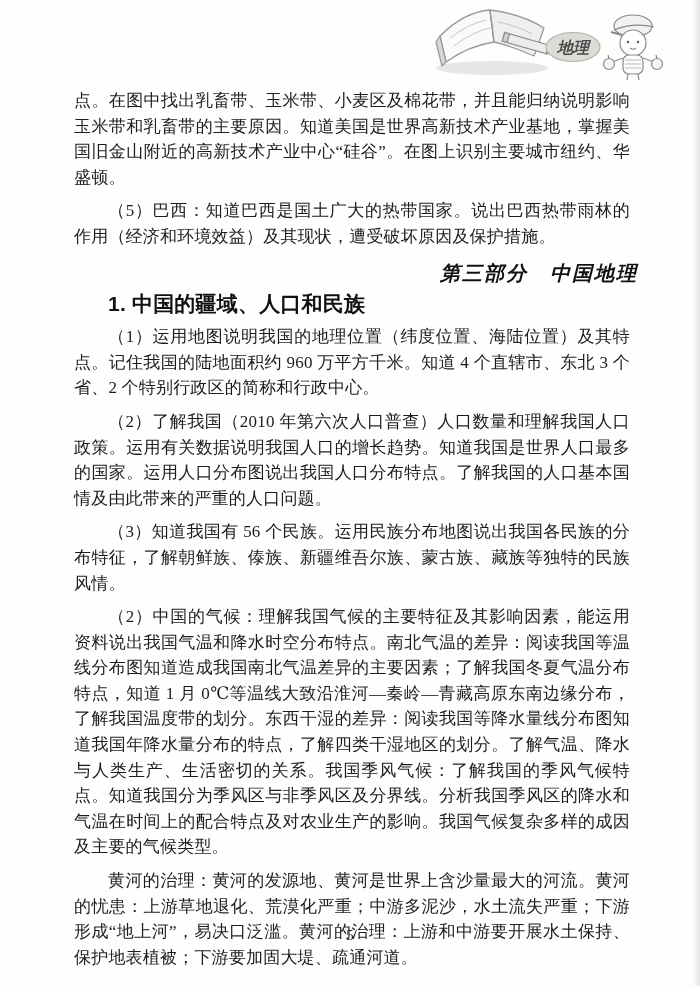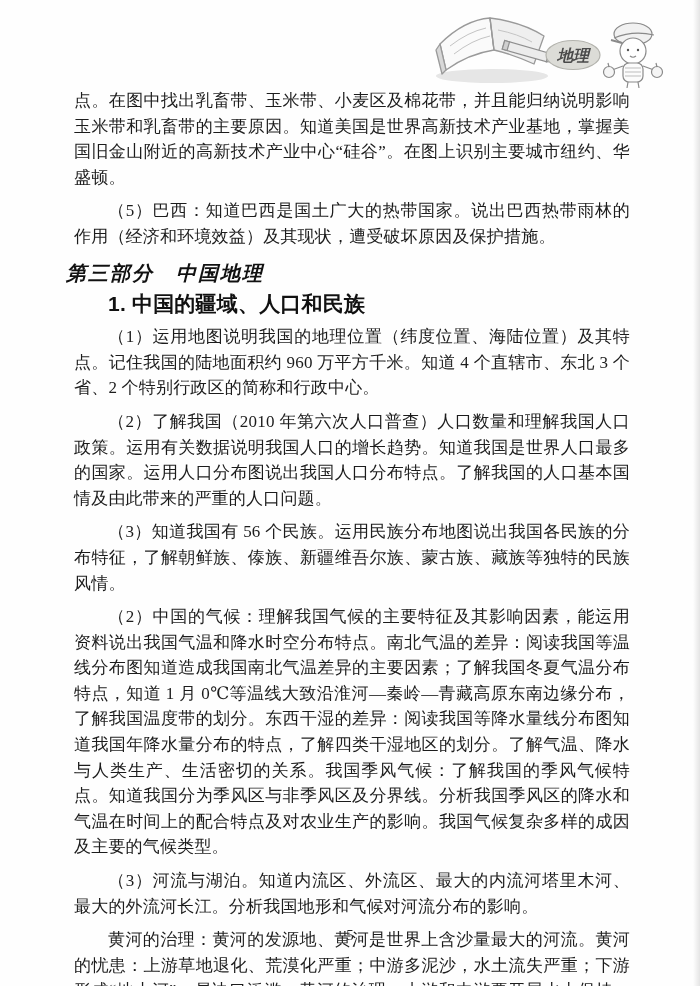--- a/index.html
+++ b/index.html
@@ -6,30 +6,30 @@
   body{
     width:700px;height:986px;position:relative;background:#fefefe;
     font-family:"Liberation Serif","DejaVu Serif",serif;color:#1c1c1c;
     overflow:hidden;
   }
   .scan-edge{
     position:absolute;top:0;right:0;width:7px;height:100%;
     background:linear-gradient(to right,rgba(0,0,0,0),rgba(0,0,0,0.10));
     pointer-events:none;
   }
-  .illustration{position:absolute;left:430px;top:10px;width:240px;height:80px;text-align:center;}
+  .illustration{position:absolute;left:430px;top:2px;width:240px;height:80px;text-align:center;}
   .content{
     position:absolute;left:66px;top:80px;width:572px;
     font-size:17px;line-height:25.6px;text-align:justify;
     letter-spacing:0.2px;
   }
   .content p{margin:8px;text-indent:2em;}
   .content p.no-indent{text-indent:0;}
   .part-title{
-    margin:5px 0 3px 0;text-align:left;
+    margin:5px 0 3px 0;text-align:right;
     font-size:20px;font-weight:bold;font-style:italic;
     font-family:"Liberation Serif","DejaVu Serif",serif;
     letter-spacing:2px;text-indent:0;line-height:30px;color:#111;
   }
   .section-heading{
     margin:0;font-family:"Liberation Sans","DejaVu Sans",sans-serif;
     font-weight:bold;font-size:21px;line-height:25.6px;
     text-indent:2em;color:#111;
   }
   .page-number{
@@ -89,20 +89,19 @@
 
 <div class="content">
   <p class="no-indent">点。在图中找出乳畜带、玉米带、小麦区及棉花带，并且能归纳说明影响玉米带和乳畜带的主要原因。知道美国是世界高新技术产业基地，掌握美国旧金山附近的高新技术产业中心“硅谷”。在图上识别主要城市纽约、华盛顿。</p>
   <p>（5）巴西：知道巴西是国土广大的热带国家。说出巴西热带雨林的作用（经济和环境效益）及其现状，遭受破坏原因及保护措施。</p>
   <h1 class="part-title">第三部分　中国地理</h1>
   <h2 class="section-heading">1. 中国的疆域、人口和民族</h2>
   <p>（1）运用地图说明我国的地理位置（纬度位置、海陆位置）及其特点。记住我国的陆地面积约 960 万平方千米。知道 4 个直辖市、东北 3 个省、2 个特别行政区的简称和行政中心。</p>
   <p>（2）了解我国（2010 年第六次人口普查）人口数量和理解我国人口政策。运用有关数据说明我国人口的增长趋势。知道我国是世界人口最多的国家。运用人口分布图说出我国人口分布特点。了解我国的人口基本国情及由此带来的严重的人口问题。</p>
   <p>（3）知道我国有 56 个民族。运用民族分布地图说出我国各民族的分布特征，了解朝鲜族、傣族、新疆维吾尔族、蒙古族、藏族等独特的民族风情。</p>
   <p>（2）中国的气候：理解我国气候的主要特征及其影响因素，能运用资料说出我国气温和降水时空分布特点。南北气温的差异：阅读我国等温线分布图知道造成我国南北气温差异的主要因素；了解我国冬夏气温分布特点，知道 1 月 0℃等温线大致沿淮河—秦岭—青藏高原东南边缘分布，了解我国温度带的划分。东西干湿的差异：阅读我国等降水量线分布图知道我国年降水量分布的特点，了解四类干湿地区的划分。了解气温、降水与人类生产、生活密切的关系。我国季风气候：了解我国的季风气候特点。知道我国分为季风区与非季风区及分界线。分析我国季风区的降水和气温在时间上的配合特点及对农业生产的影响。我国气候复杂多样的成因及主要的气候类型。</p>
-  <p>（3）河流与湖泊。知道内流区、外流区、最大的内流河塔里木河、最大的外流河长江。分析我国地形和气候对河流分布的影响。</p>
   <p>黄河的治理：黄河的发源地、黄河是世界上含沙量最大的河流。黄河的忧患：上游草地退化、荒漠化严重；中游多泥沙，水土流失严重；下游形成“地上河”，易决口泛滥。黄河的治理：上游和中游要开展水土保持、保护地表植被；下游要加固大堤、疏通河道。</p>
 
 </div>
 
 <div class="page-number">5</div>
 
 <div class="scan-edge"></div>
 
 </body></html>

